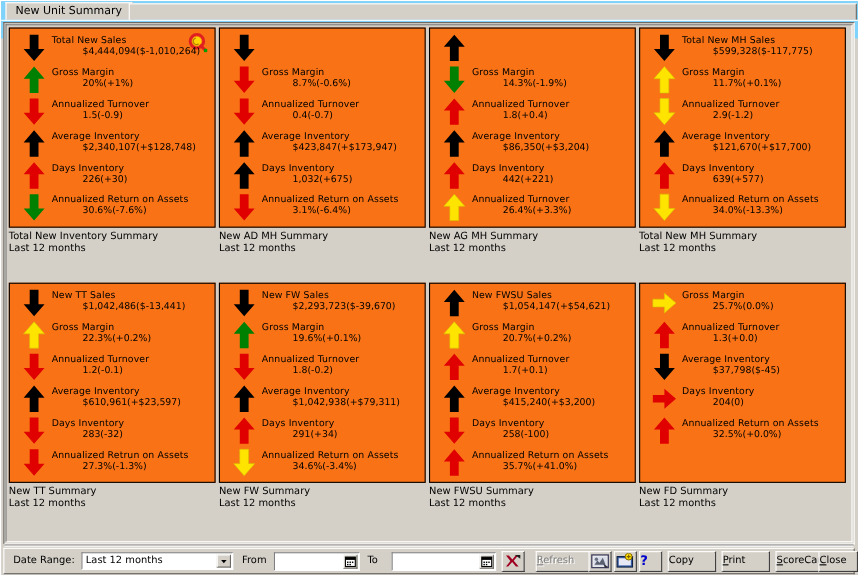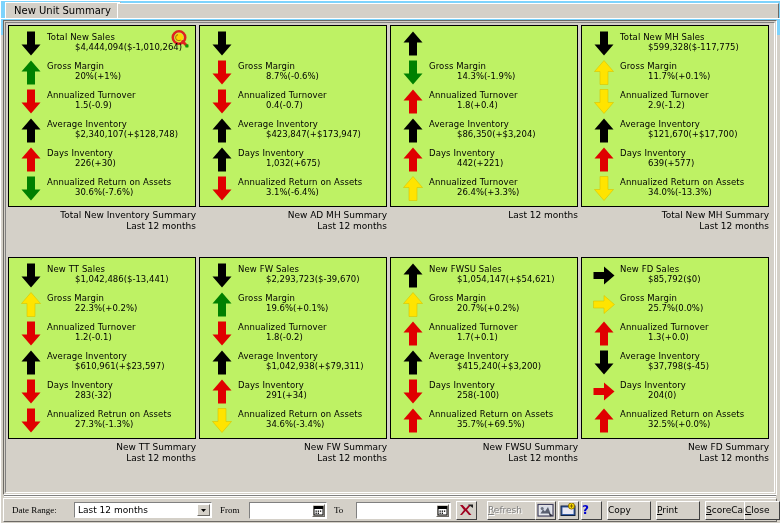--- a/index.html
+++ b/index.html
@@ -24,37 +24,37 @@
   
   #client{position:absolute;left:2px;top:19px;width:774px;height:475px;
           background:#d4d0c8;border:1px solid #6d6a65;border-right-color:#fff;border-bottom-color:#fff;
           box-sizing:border-box;}
   #inner{position:absolute;left:1px;top:1px;width:770px;height:471px;
          background:#d4d0c8;border:1px solid #808080;box-sizing:border-box;
          border-right-color:#fff;border-bottom-color:#fff;}
   #grid{position:absolute;left:2px;top:2px;width:764px;height:465px;background:#d4d0c8;}
   
   .cell{position:absolute;width:188px;}
-  .panel{position:relative;background:#bef264;border:1px solid #000;box-sizing:border-box;
+  .panel{position:relative;background:#f97316;border:1px solid #000;box-sizing:border-box;
          height:182px;overflow:hidden;}
   .rowlist{position:absolute;left:0;top:4px;width:100%;}
   .metric{position:relative;height:29px;}
   .arrowcol{position:absolute;left:10px;top:0;width:26px;height:29px;}
   .metric-text{position:absolute;left:38px;top:2px;right:2px;}
   .m-label{font-size:8.5px;line-height:10px;letter-spacing:.1px;white-space:nowrap;}
   .m-value{font-size:8.5px;line-height:11px;white-space:nowrap;margin-left:28px;}
-  .caption{text-align:right;padding-top:3px;line-height:11px;font-size:9px;color:#000;}
+  .caption{text-align:left;padding-top:3px;line-height:11px;font-size:9px;color:#000;}
   .mag{position:absolute;right:6px;top:4px;width:18px;height:18px;}
   
   #toolbar{position:absolute;left:2px;top:497px;width:774px;height:24px;
            background:#d4d0c8;border:1px solid #fff;border-right-color:#6d6a65;
            border-bottom-color:#6d6a65;box-sizing:border-box;}
   #tbline{position:absolute;left:3px;top:494px;width:772px;height:2px;
           border-top:1px solid #808080;border-bottom:1px solid #fff;box-sizing:border-box;}
-  .tb-label{position:absolute;top:6px;font-size:9px;font-family:Liberation Serif, serif;}
+  .tb-label{position:absolute;top:6px;font-size:9px;}
   .combo{position:absolute;top:3px;height:16px;background:#fff;
          border:1px solid #808080;border-right-color:#fff;border-bottom-color:#fff;
          box-sizing:border-box;}
   .combo .val{position:absolute;left:3px;top:2px;font-size:9px;}
   .combo .arrowbtn{position:absolute;right:1px;top:1px;width:13px;height:12px;
          background:#d4d0c8;border:1px solid #fff;border-right-color:#6d6a65;
          border-bottom-color:#6d6a65;box-sizing:border-box;}
   .datefield{position:absolute;top:3px;height:17px;background:#fff;
          border:1px solid #808080;border-right-color:#fff;border-bottom-color:#fff;
          box-sizing:border-box;}
@@ -265,20 +265,21 @@
                       <path d="M12 1.5 L21.5 12.5 L16 12.5 L16 25.5 L8 25.5 L8 12.5 L2.5 12.5 Z" fill="#ffe400" stroke="#d9c200" stroke-width="0.6"></path>
                     </svg></div>
                   <div class="metric-text">
                     <div class="m-label">Annualized Turnover</div>
                     <div class="m-value">26.4%(+3.3%)</div>
                   </div>
                 </div>
               </div>
             </div>
             <div class="caption">
+              <div>New AG MH Summary</div>
               <div>Last 12 months</div>
             </div>
           </div>
           <div class="cell" style="left: 573px; top: 0px;">
             <div class="panel">
               <div class="rowlist">
                 <div class="metric">
                   <div class="arrowcol"><svg width="24" height="27" viewBox="0 0 24 27">
                       <path d="M12 25.5 L2.5 14.5 L8 14.5 L8 1.5 L16 1.5 L16 14.5 L21.5 14.5 Z" fill="#000000"></path>
                     </svg></div>
@@ -514,42 +515,33 @@
                     <div class="m-label">Days Inventory</div>
                     <div class="m-value">258(-100)</div>
                   </div>
                 </div>
                 <div class="metric">
                   <div class="arrowcol"><svg width="24" height="27" viewBox="0 0 24 27">
                       <path d="M12 1.5 L21.5 12.5 L16 12.5 L16 25.5 L8 25.5 L8 12.5 L2.5 12.5 Z" fill="#e00000"></path>
                     </svg></div>
                   <div class="metric-text">
                     <div class="m-label">Annualized Return on Assets</div>
-                    <div class="m-value">35.7%(+69.5%)</div>
+                    <div class="m-value">35.7%(+41.0%)</div>
                   </div>
                 </div>
               </div>
             </div>
             <div class="caption">
               <div>New FWSU Summary</div>
               <div>Last 12 months</div>
             </div>
           </div>
           <div class="cell" style="left: 573px; top: 232px;">
             <div class="panel">
               <div class="rowlist">
-                <div class="metric">
-                  <div class="arrowcol"><svg width="24" height="27" viewBox="0 0 24 27">
-                      <path d="M22.5 13.5 L12 22.5 L12 17 L1.5 17 L1.5 10 L12 10 L12 4.5 Z" fill="#000000"></path>
-                    </svg></div>
-                  <div class="metric-text">
-                    <div class="m-label">New FD Sales</div>
-                    <div class="m-value">$85,792($0)</div>
-                  </div>
-                </div>
                 <div class="metric">
                   <div class="arrowcol"><svg width="24" height="27" viewBox="0 0 24 27">
                       <path d="M22.5 13.5 L12 22.5 L12 17 L1.5 17 L1.5 10 L12 10 L12 4.5 Z" fill="#ffe400" stroke="#d9c200" stroke-width="0.6"></path>
                     </svg></div>
                   <div class="metric-text">
                     <div class="m-label">Gross Margin</div>
                     <div class="m-value">25.7%(0.0%)</div>
                   </div>
                 </div>
                 <div class="metric">

